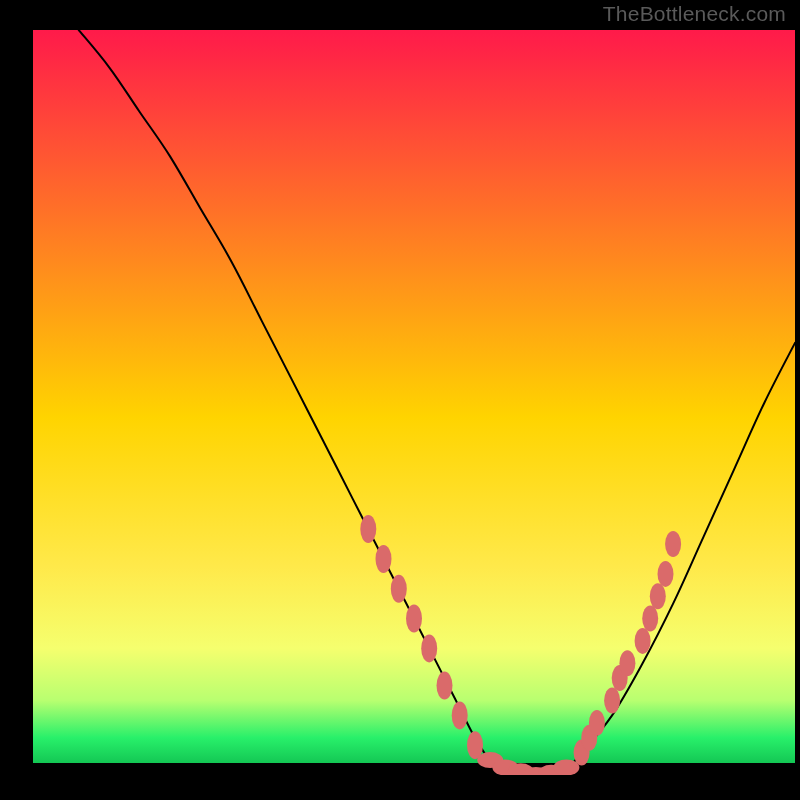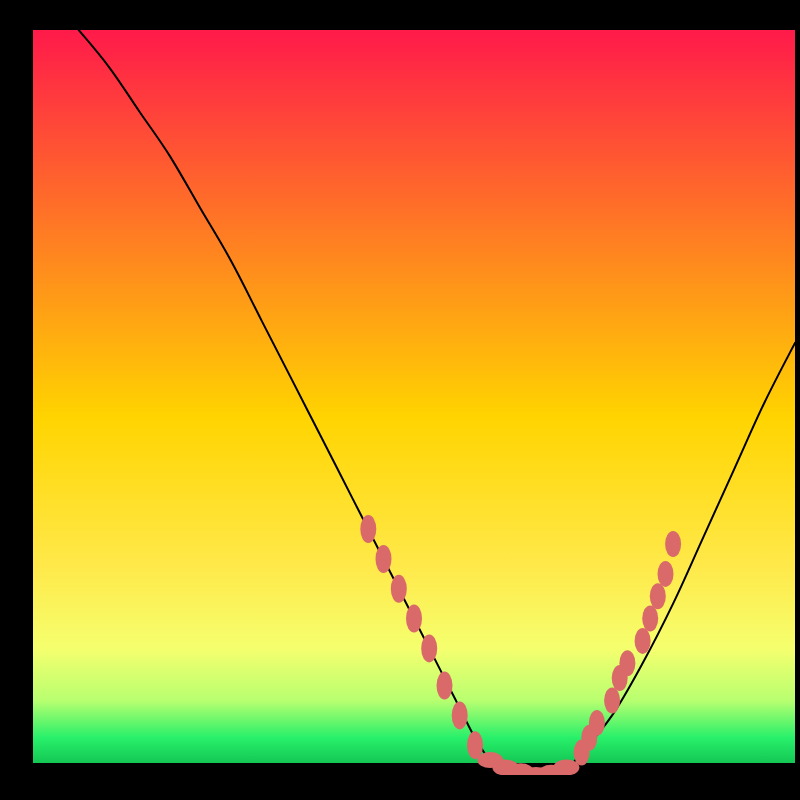--- a/index.html
+++ b/index.html
@@ -43,20 +43,21 @@
   }
   .marker {
     fill: #da6a6a;
     stroke: none;
   }
 </style>
 </head>
 <body>
 
 <div class="stage">
+  <div class="watermark">TheBottleneck.com</div>
   <svg class="chart" viewBox="0 0 800 800">
     <defs>
       <linearGradient id="bg-grad" x1="0" y1="0" x2="0" y2="1">
         <stop id="g0" offset="0%" stop-color="#ff1a4a"></stop>
         <stop id="g1" offset="52%" stop-color="#ffd400"></stop>
         <stop id="g2" offset="72%" stop-color="#ffe94a"></stop>
         <stop id="g3" offset="83%" stop-color="#f5ff6e"></stop>
         <stop id="g4" offset="90%" stop-color="#b8ff70"></stop>
         <stop id="g5" offset="95%" stop-color="#28f06a"></stop>
         <stop id="g6" offset="99%" stop-color="#10c050"></stop>

